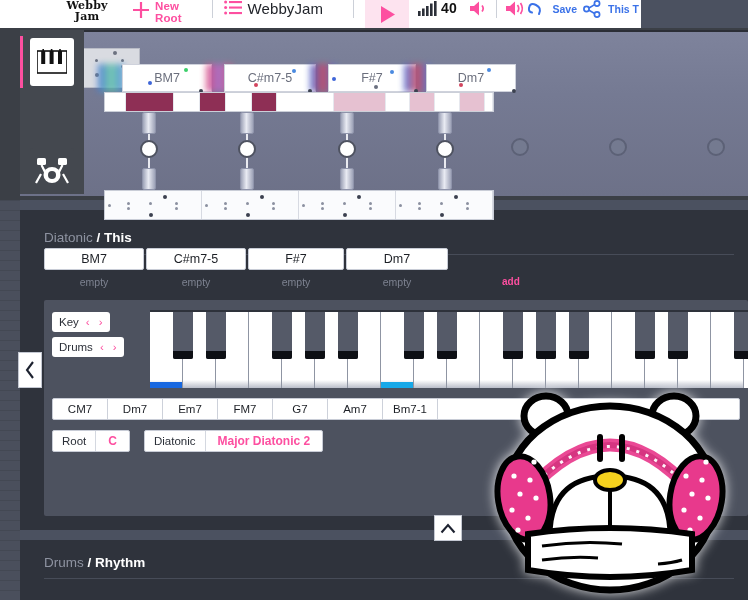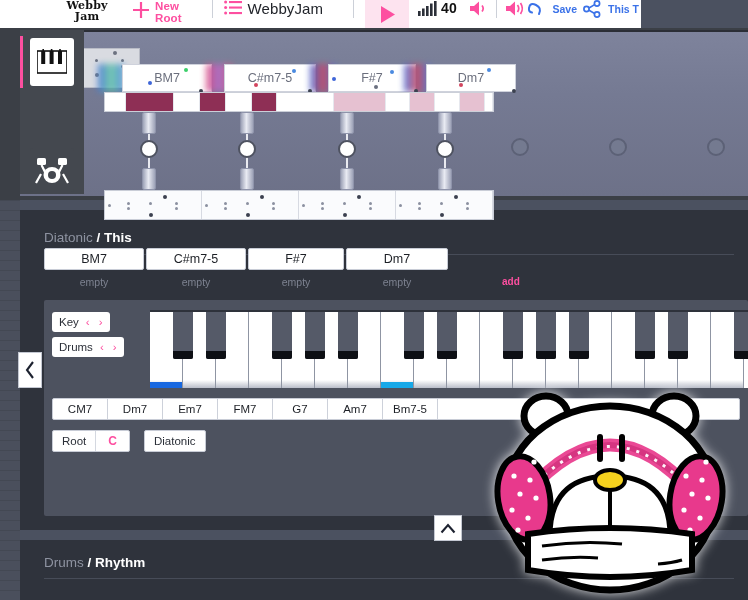--- a/index.html
+++ b/index.html
@@ -498,30 +498,31 @@
       <div class="kmark" style="left:231px;width:32px;background:#17a8e8;"></div>
     </div>
 
     <div class="chordrow">
       <div class="crbtn">CM7</div>
       <div class="crbtn">Dm7</div>
       <div class="crbtn">Em7</div>
       <div class="crbtn">FM7</div>
       <div class="crbtn">G7</div>
       <div class="crbtn">Am7</div>
-      <div class="crbtn">Bm7-5</div>
+      <div class="crbtn">Bm7-1</div>
     </div>
 
     <div class="rootrow">
       <div class="pill">
         <div class="lab">Root</div>
         <div class="val">C</div>
       </div>
       <div class="pill" style="margin-left:14px;">
         <div class="lab">Diatonic</div>
+        <div class="val">Major Diatonic 2</div>
       </div>
     </div>
   </div>
 
   <div class="handle h-left">
     <svg width="12" height="18" viewBox="0 0 12 18">
       <path d="M9 1 L3 9 L9 17" stroke="#1d2230" stroke-width="2.1" fill="none"></path>
       </svg>
   </div>
   <div class="handle h-up">

